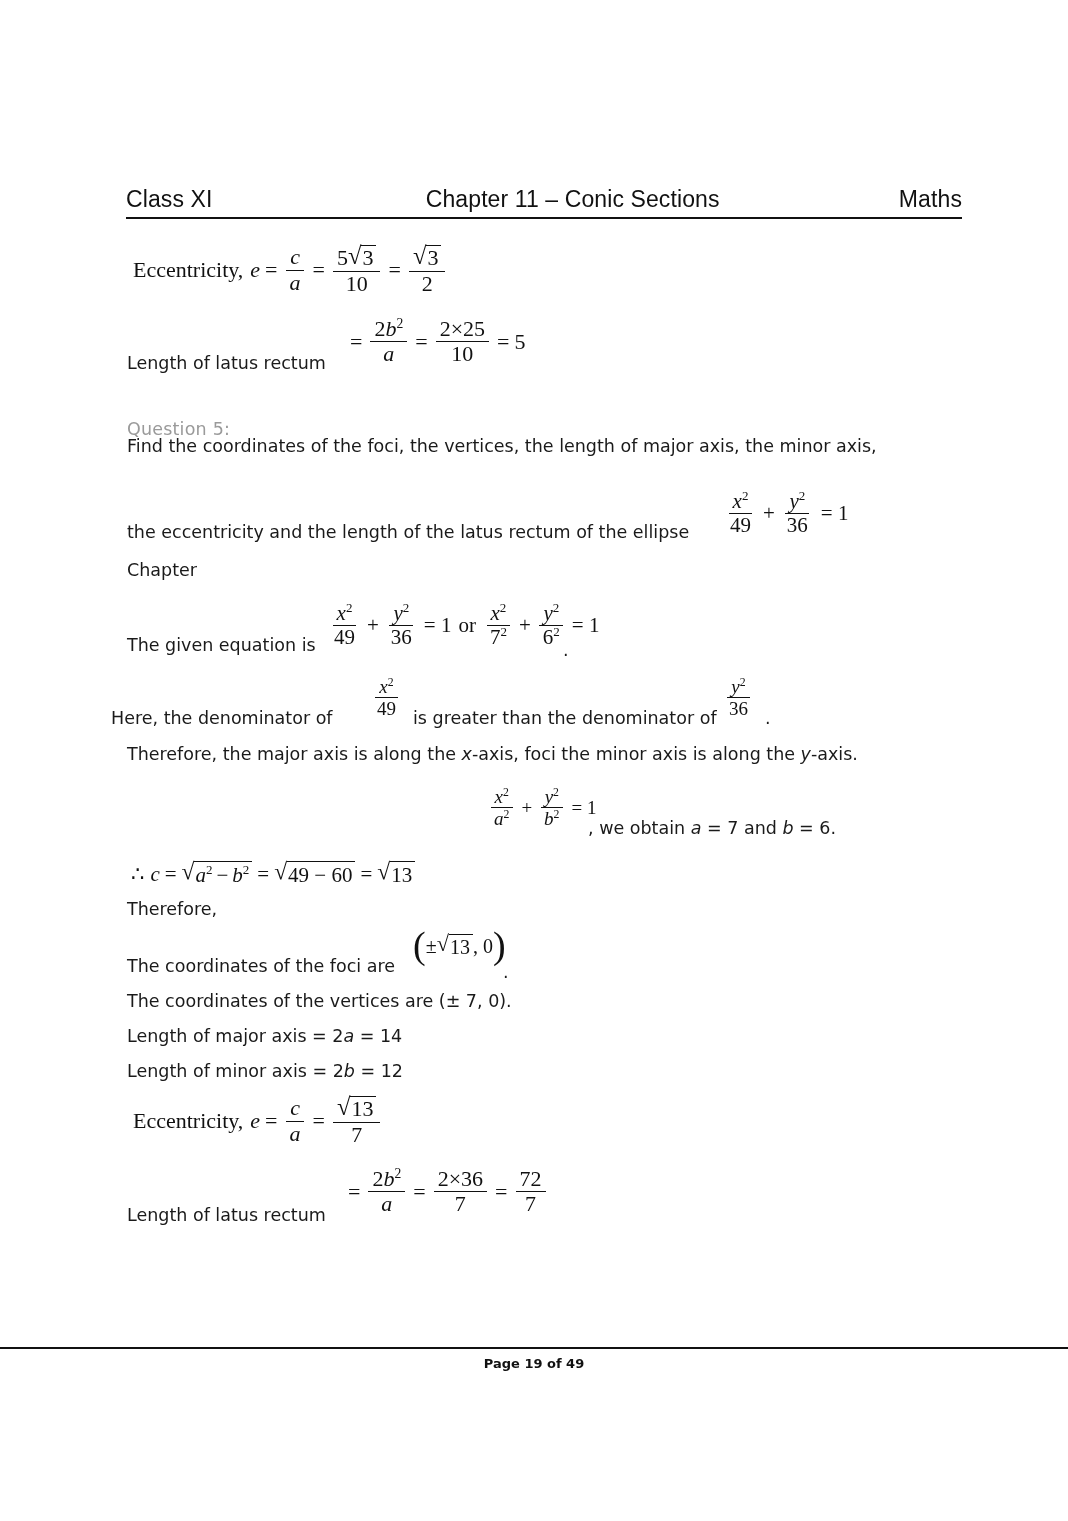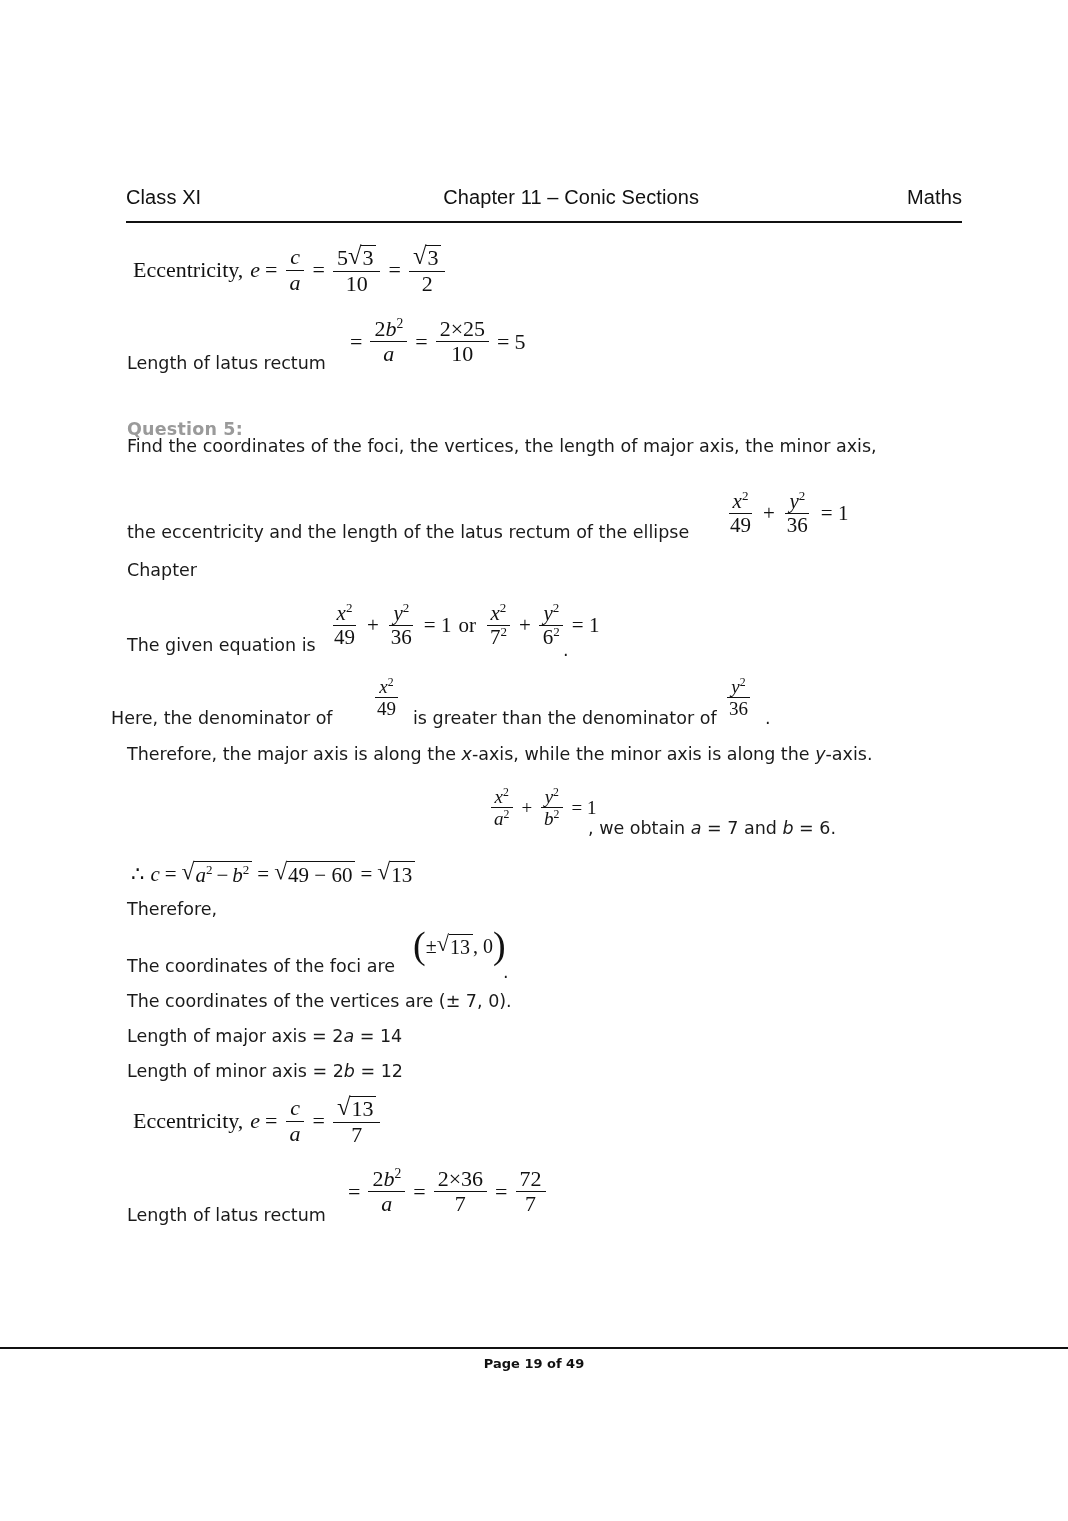--- a/index.html
+++ b/index.html
@@ -26,44 +26,44 @@
   
   .header {
     position: absolute;
     left: 126px;
     top: 186px;
     width: 836px;
     display: flex;
     align-items: flex-end;
     justify-content: space-between;
     font-family: "Liberation Sans", sans-serif;
-    font-size: 20px;
+    font-size: 23px;
     letter-spacing: .1px;
     color: #111;
-    padding-bottom: 12px;
+    padding-bottom: 4px;
     border-bottom: 2.2px solid #111;
   }
   .header .h-left  { white-space: nowrap; }
   .header .h-mid   { white-space: nowrap; margin-left: 34px; }
   .header .h-right { white-space: nowrap; }
 
   
   .txt {
     position: absolute;
     font-family: "DejaVu Sans", sans-serif;
     font-size: 17.5px;
     line-height: 1.25;
     color: #1a1a1a;
     white-space: nowrap;
   }
   .qhead {
     position: absolute;
     font-family: "DejaVu Sans", sans-serif;
     font-size: 17.5px;
-    font-weight: bold;
+    font-weight: normal;
     color: #9a9a9a;
     letter-spacing: .2px;
     white-space: nowrap;
   }
   .it { font-style: italic; }
 
   
   .math {
     position: absolute;
     font-family: "Liberation Serif", serif;
@@ -288,21 +288,21 @@
       <span class="top">
         <span class="mi">y</span><sup class="sqn">2</sup>
       </span>
       <span class="bot">36</span>
     </span>
   </div>
 
   <div class="txt" style="left:765px; top:708px;">.</div>
 
   <div class="txt" style="left:127px; top:744px;">
-    <span>Therefore, the major axis is along the </span><span class="it">x</span><span>-axis, while the minor axis is along the </span><span class="it">y</span><span>-axis.</span>
+    <span>Therefore, the major axis is along the </span><span class="it">x</span><span>-axis, foci the minor axis is along the </span><span class="it">y</span><span>-axis.</span>
   </div>
 
 
   <div class="math" style="left:487px; top:787px; font-size:19px;">
     <span class="frac">
       <span class="top">
         <span class="mi">x</span><sup class="sqn">2</sup>
       </span>
       <span class="bot">
         <span class="mi">a</span><sup class="sqn">2</sup>

